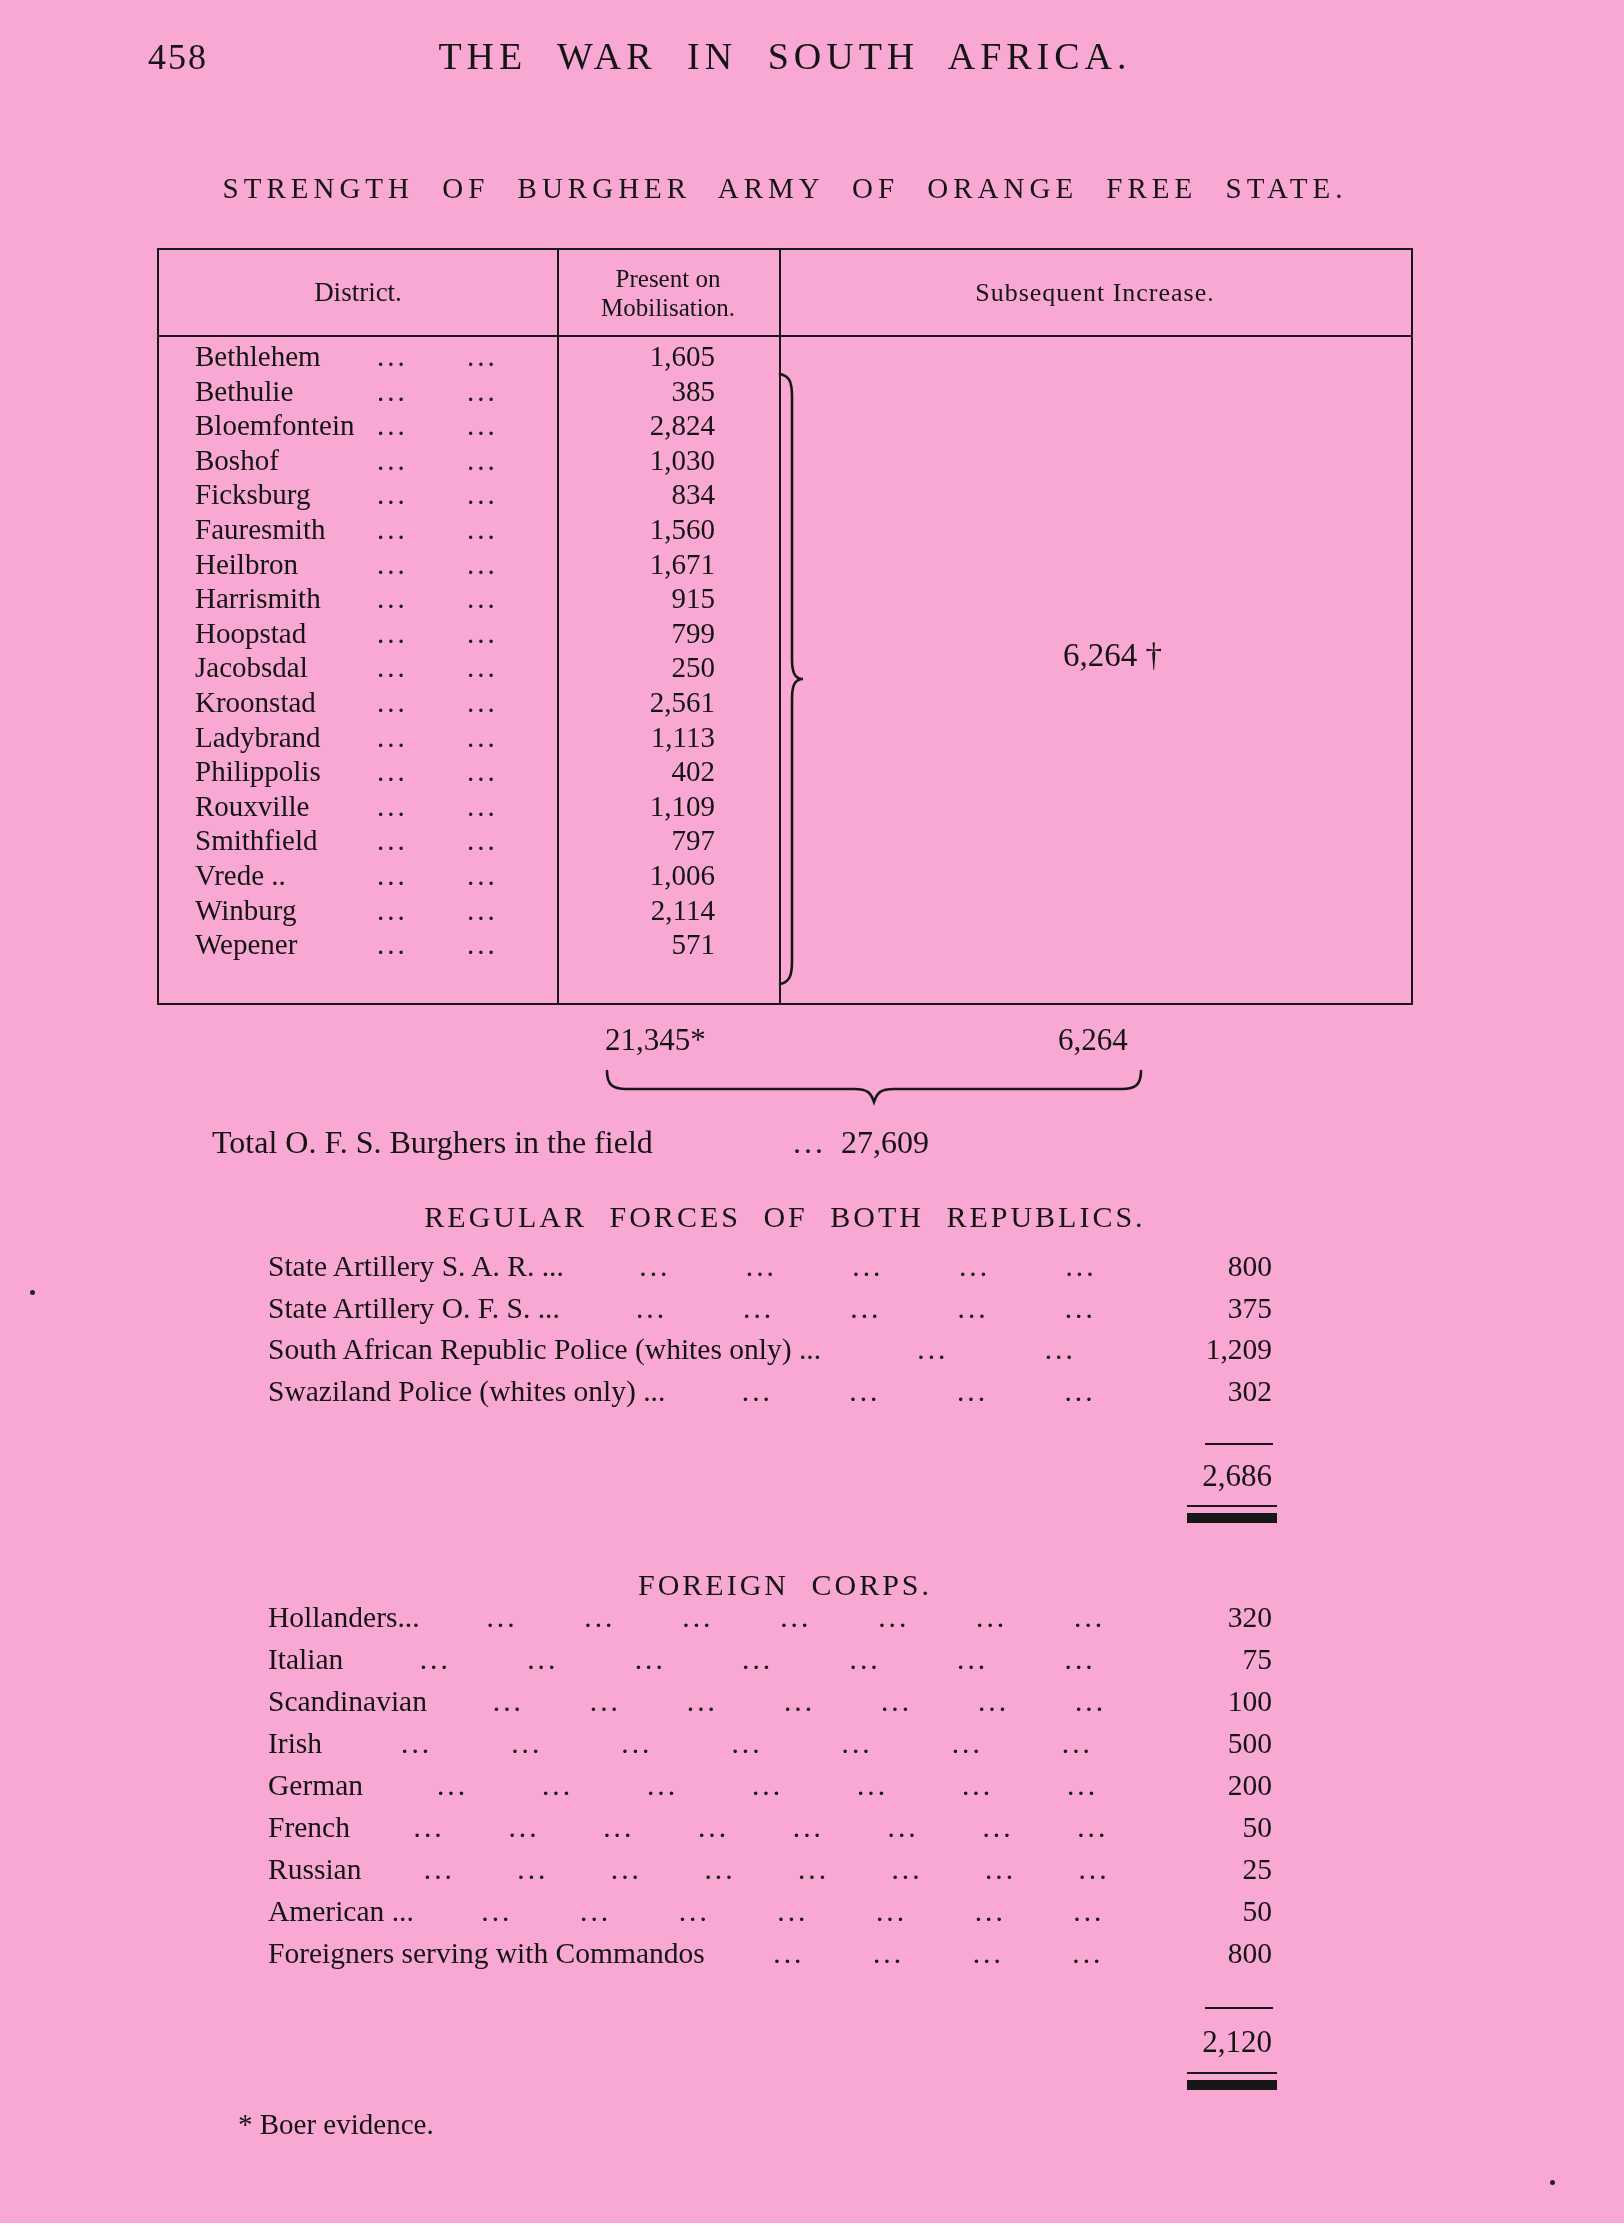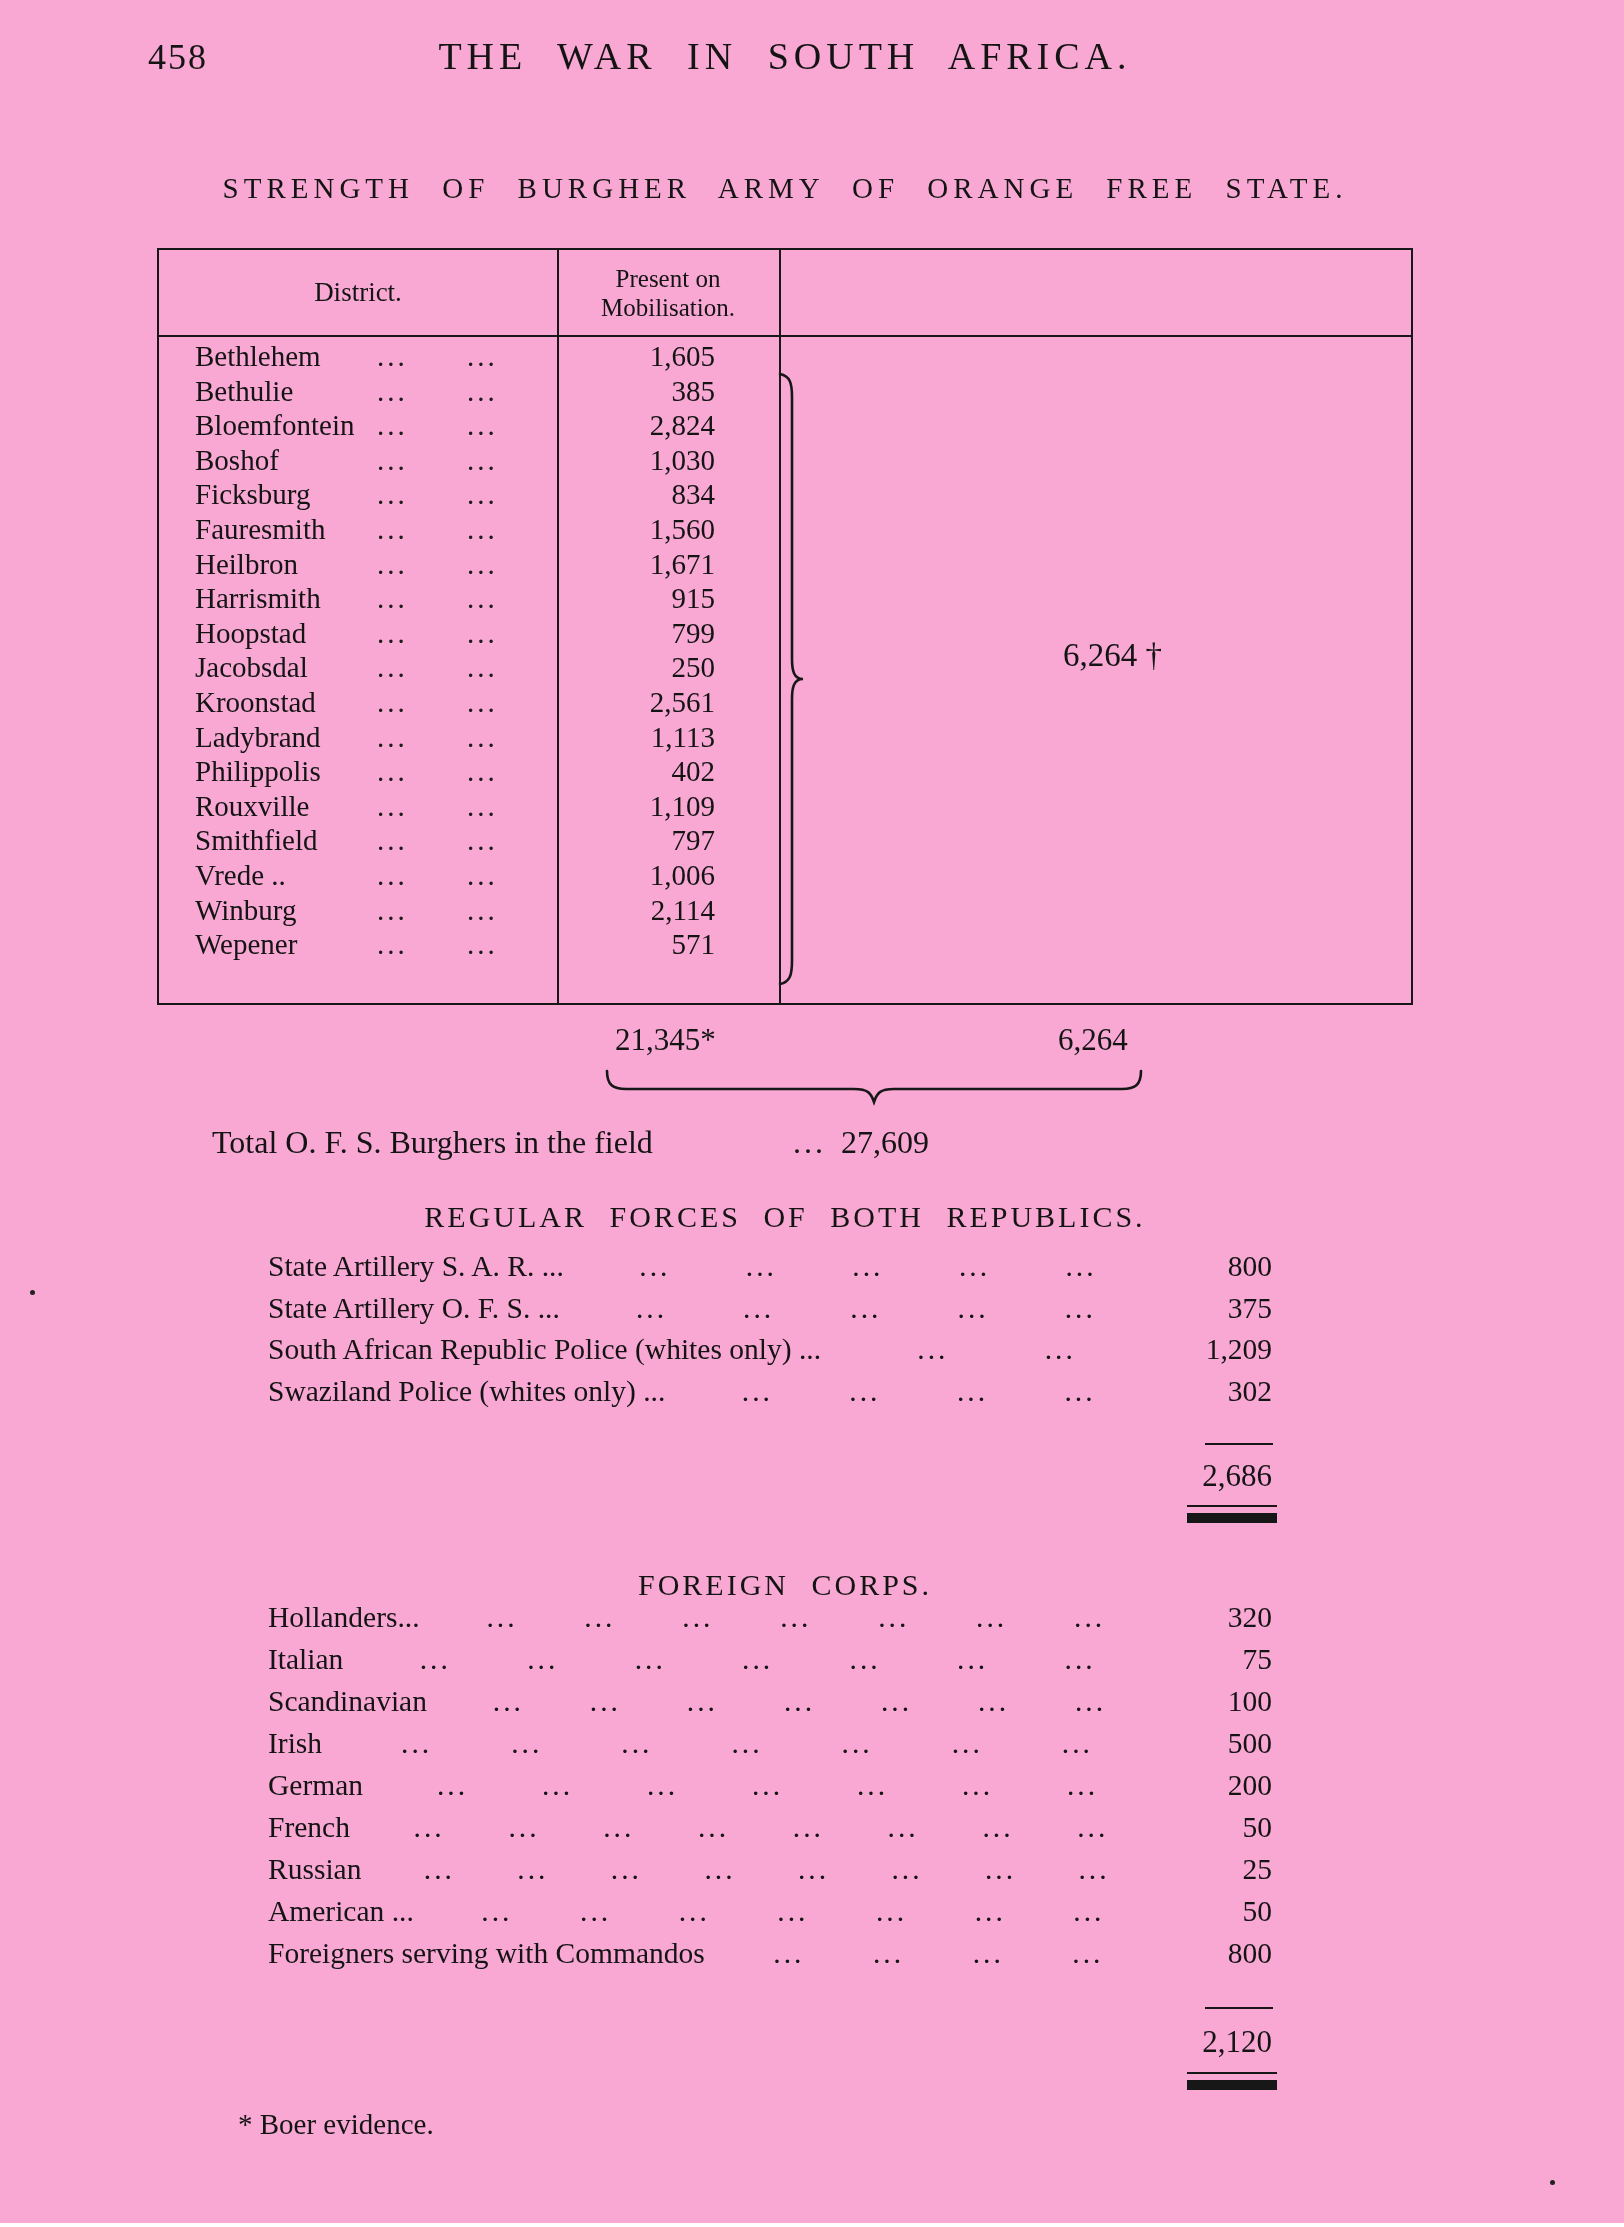--- a/index.html
+++ b/index.html
@@ -29,21 +29,21 @@
   .thc.h3{width:632px; font-size:26px; letter-spacing:1px;}
   .tbody{position:absolute; left:0; top:89px; width:100%;}
   .trow{display:flex; height:34.6px; align-items:baseline; font-size:29px; line-height:34.6px;}
   .c1{width:398px; box-sizing:border-box; padding-left:36px; display:flex;}
   .dname{width:186px; white-space:nowrap;}
   .ldr{width:92px; letter-spacing:3px; color:#1b1b1b;}
   .c2{width:222px; box-sizing:border-box; text-align:right; padding-right:64px;padding-left:7px;}
   .brace-v{left:777px; top:371px;}
   .increase-total{left:1063px; top:637px; font-size:33px; white-space:nowrap;}
   
-  .mob-total{left:605px; top:1022px; font-size:31px;margin-left:10px;}
+  .mob-total{left:605px; top:1022px; font-size:31px;}
   .inc-total{left:1058px; top:1022px; font-size:31px;}
   .brace-h{left:604px; top:1068px;}
   .grand{top:1124px; font-size:32px; white-space:nowrap;}
   .grand.lbl{left:212px;}
   .grand.dots{left:793px; letter-spacing:3px;}
   .grand.val{left:841px;}
   
   .sec-title{left:157px; width:1256px; text-align:center; font-size:30px;
     letter-spacing:3px; word-spacing:12px; white-space:nowrap;}
   .sec-title.regular{top:1200px;}
@@ -84,20 +84,21 @@
 
   <div class="abs stable">
     <div class="vline v1"></div>
     <div class="vline v2"></div>
     <div class="thead">
       <div class="thc h1">District.</div>
       <div class="thc h2">
         <div><span>Present on</span><br>
         <span>Mobilisation.</span></div>
       </div>
+      <div class="thc h3">Subsequent Increase.</div>
     </div>
     <div class="tbody" id="district-rows">
         <div class="trow">
           <div class="c1">
             <span class="dname">Bethlehem</span>
             <span class="ldr">...</span>
             <span class="ldr">...</span>
           </div>
           <div class="c2">1,605</div>
         </div>

